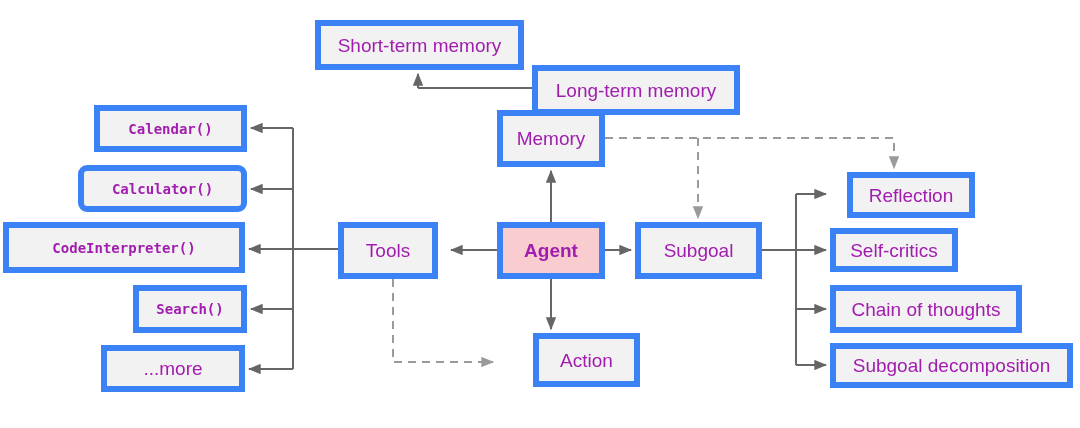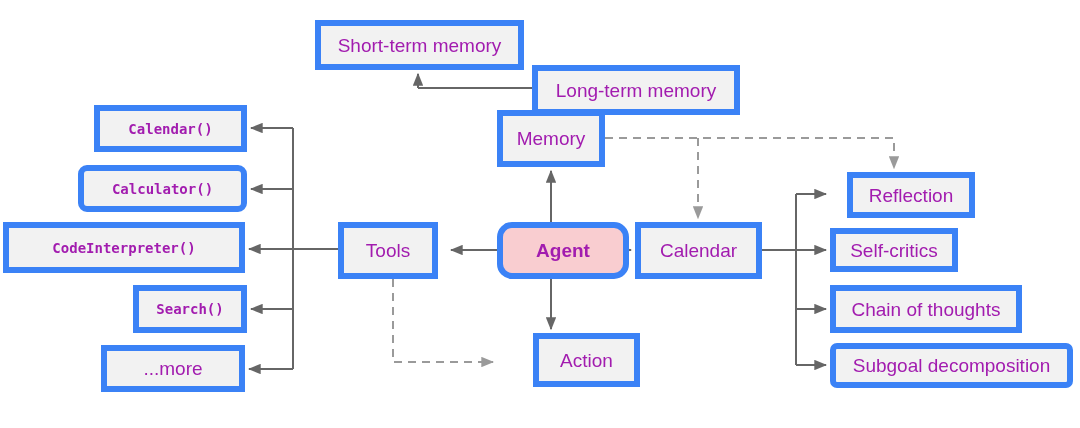--- a/index.html
+++ b/index.html
@@ -41,33 +41,33 @@
     font-size: 14px;
   }
   .node.agent {
     background: #f9cdd0;
     font-weight: bold;
   }
   
   #n-short-term   { left: 315px; top: 20px;  width: 209px; height: 50px; }
   #n-long-term    { left: 532px; top: 20px;  width: 208px; height: 50px; margin-top: 45px; }
   #n-memory       { left: 497px; top: 110px; width: 108px; height: 57px; text-align: center; }
-  #n-agent        { left: 497px; top: 222px; width: 132px; height: 57px; border-radius: 15px; }
+  #n-agent        { left: 497px; top: 222px; width: 108px; height: 57px; }
   #n-tools        { left: 338px; top: 222px; width: 100px; height: 57px; }
   #n-planning     { left: 635px; top: 222px; width: 127px; height: 57px; }
   #n-action       { left: 497px; top: 333px; width: 107px; height: 54px; margin-left: 36px; }
   #n-calendar     { left: 94px;  top: 105px; width: 153px; height: 47px; }
   #n-calculator   { left: 78px;  top: 165px; width: 169px; height: 47px; border-radius: 9px; }
   #n-codeinterp   { left: 3px;   top: 222px; width: 242px; height: 51px; }
   #n-search       { left: 133px; top: 285px; width: 114px; height: 48px; }
   #n-more         { left: 101px; top: 345px; width: 144px; height: 47px; }
   #n-reflection   { left: 830px; top: 172px; width: 128px; height: 46px; margin-left: 17px; }
   #n-selfcritics  { left: 830px; top: 228px; width: 128px; height: 44px; }
   #n-chain        { left: 830px; top: 285px; width: 192px; height: 48px; }
-  #n-subgoal      { left: 830px; top: 343px; width: 243px; height: 45px; border-radius: 7px; }
+  #n-subgoal      { left: 830px; top: 343px; width: 243px; height: 45px; }
 </style>
 </head>
 <body>
 
 <div class="canvas">
 
   <svg class="edges-layer" width="1080" height="428" viewBox="0 0 1080 428" xmlns="http://www.w3.org/2000/svg">
     <defs>
       <marker id="arrow-solid" viewBox="0 0 10 8" refX="9" refY="4" markerWidth="13" markerHeight="10.4" orient="auto" markerUnits="userSpaceOnUse">
         <path d="M0,0 L10,4 L0,8 Z" fill="#666666"></path>
@@ -110,21 +110,21 @@
       <path d="M698,138 L698,218" marker-end="url(#arrow-dashed)"></path>
       <path d="M393,279 L393,362 L493,362" marker-end="url(#arrow-dashed)"></path>
     </g>
   </svg>
 
   <div class="node" id="n-short-term">Short-term memory</div>
   <div class="node" id="n-long-term">Long-term memory</div>
   <div class="node" id="n-memory">Memory</div>
   <div class="node agent" id="n-agent">Agent</div>
   <div class="node" id="n-tools">Tools</div>
-  <div class="node" id="n-planning">Calendar</div>
+  <div class="node" id="n-planning">Subgoal</div>
   <div class="node" id="n-action">Action</div>
   <div class="node mono" id="n-calendar">Calendar()</div>
   <div class="node mono" id="n-calculator">Calculator()</div>
   <div class="node mono" id="n-codeinterp">CodeInterpreter()</div>
   <div class="node mono" id="n-search">Search()</div>
   <div class="node" id="n-more">...more</div>
   <div class="node" id="n-reflection">Reflection</div>
   <div class="node" id="n-selfcritics">Self-critics</div>
   <div class="node" id="n-chain">Chain of thoughts</div>
   <div class="node" id="n-subgoal">Subgoal decomposition</div>

